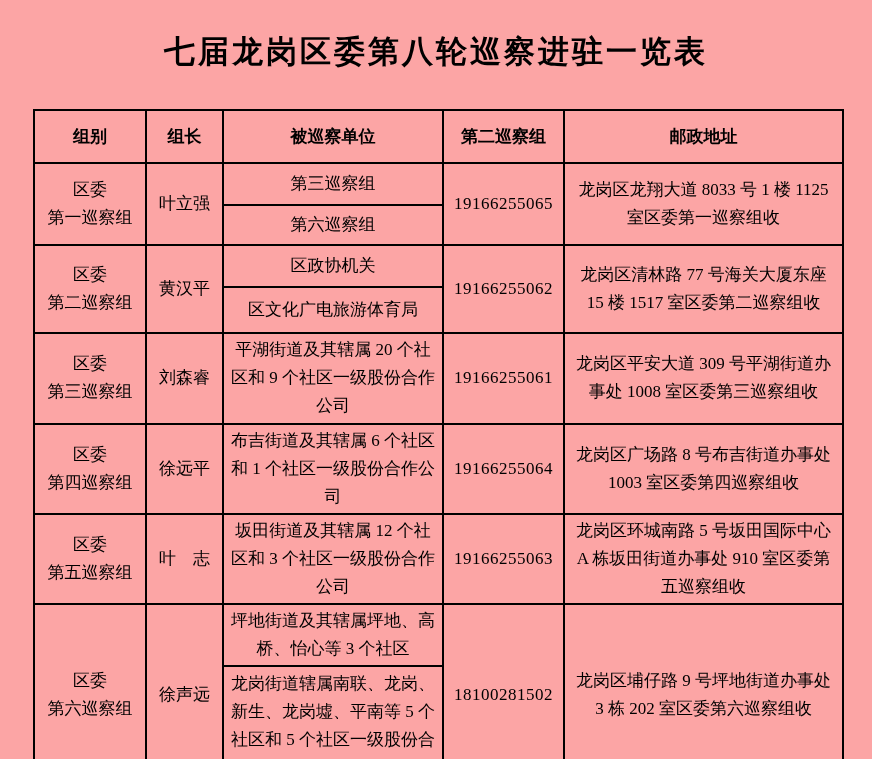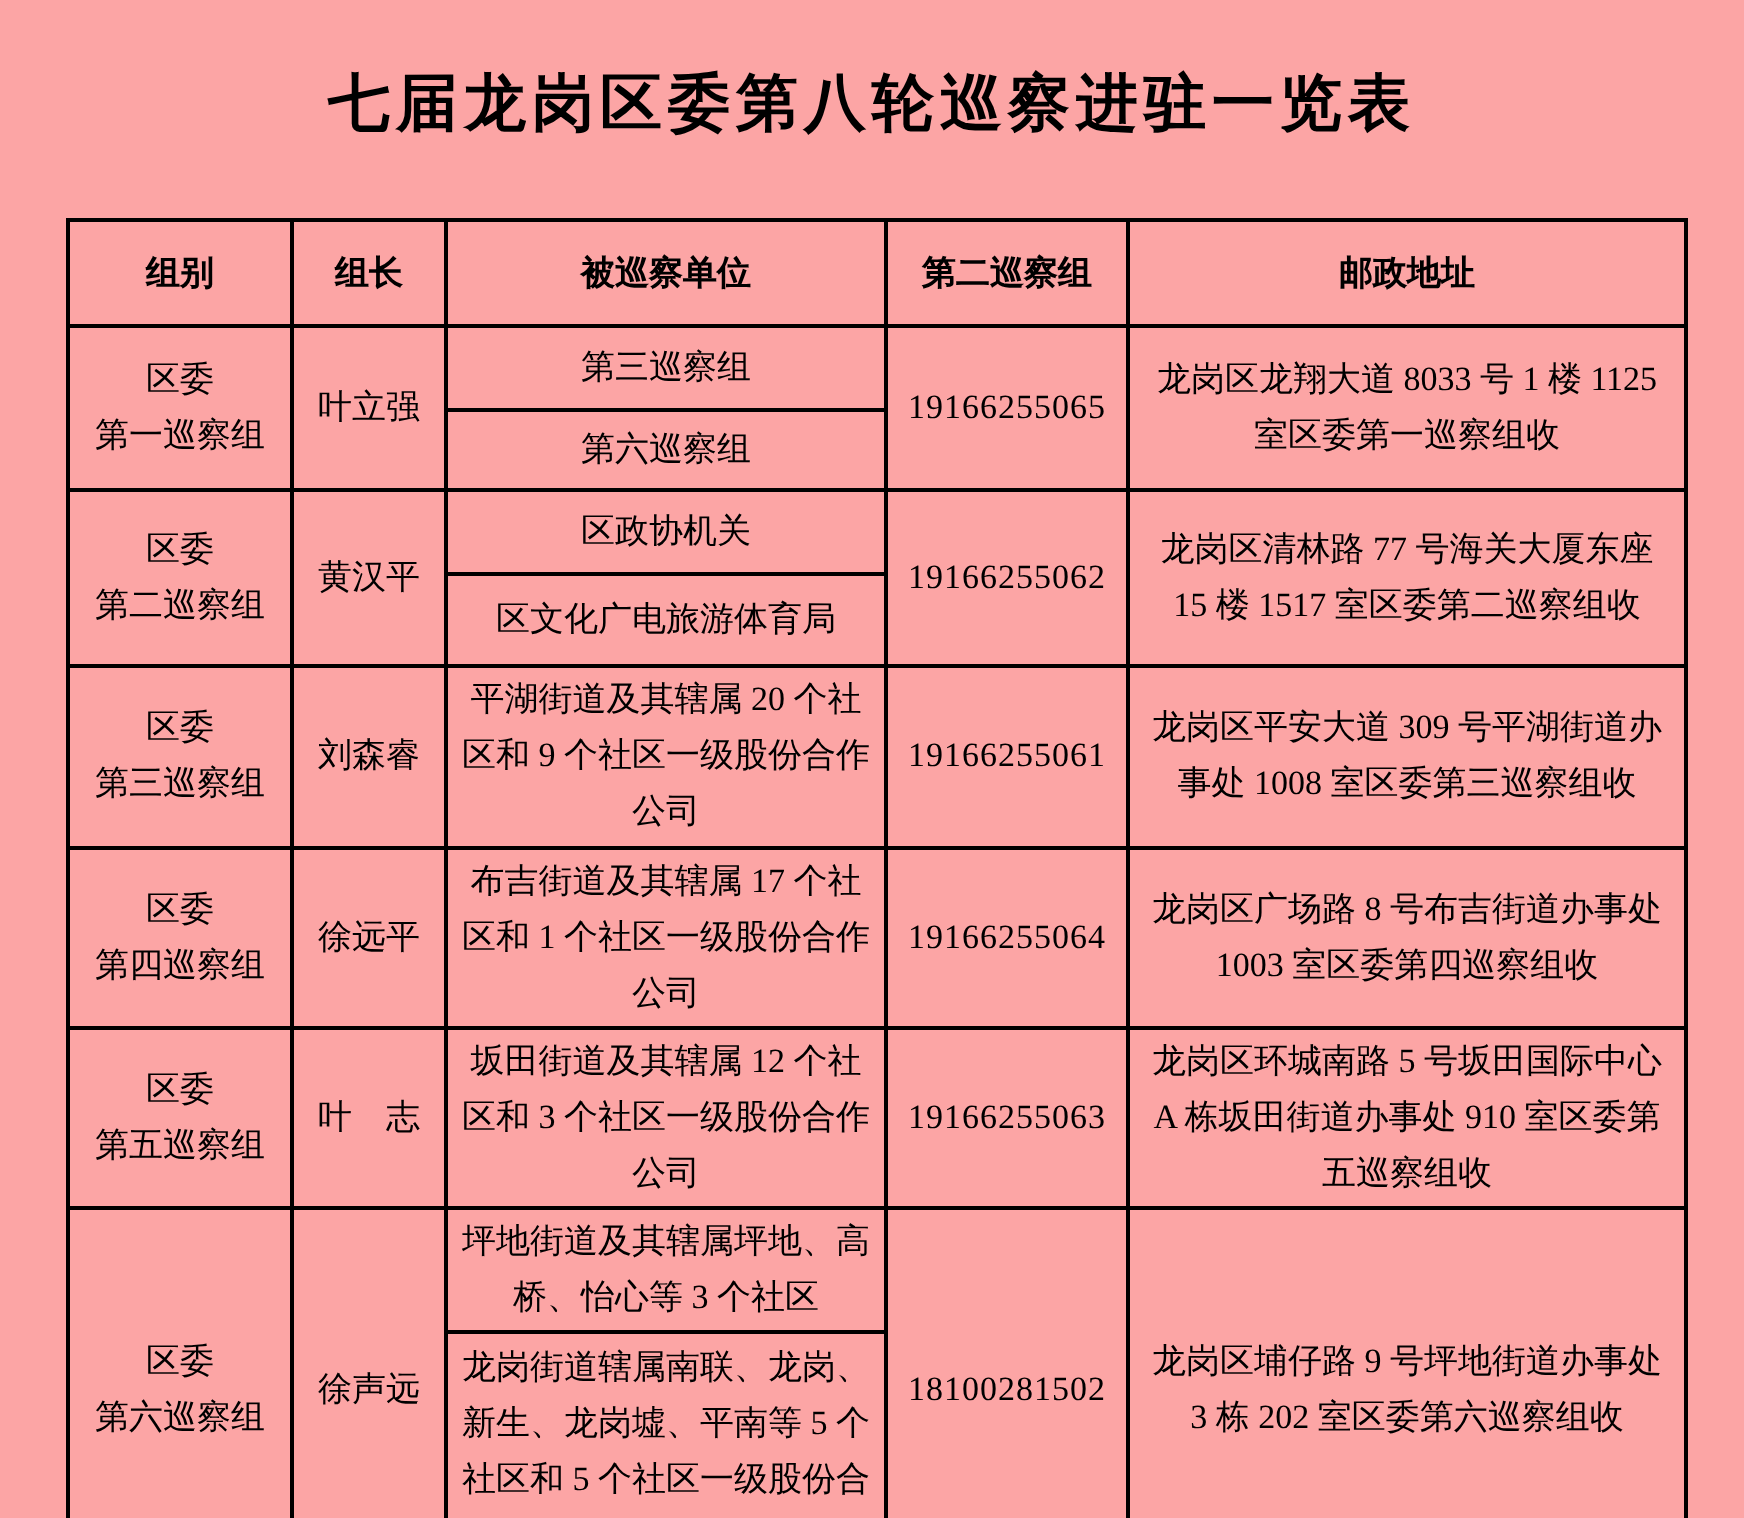--- a/index.html
+++ b/index.html
@@ -125,21 +125,21 @@
         <td>刘森睿</td>
         <td>平湖街道及其辖属 20 个社区和 9 个社区一级股份合作公司</td>
         <td class="phone-cell">19166255061</td>
         <td class="addr-cell">龙岗区平安大道 309 号平湖街道办事处 1008 室区委第三巡察组收</td>
       </tr>
 
       <tr class="h-r4">
         <td class="group-cell">区委
 第四巡察组</td>
         <td>徐远平</td>
-        <td>布吉街道及其辖属 17 个社区和 1 个社区一级股份合作公司</td>
+        <td>布吉街道及其辖属 6 个社区和 1 个社区一级股份合作公司</td>
         <td class="phone-cell">19166255064</td>
         <td class="addr-cell">龙岗区广场路 8 号布吉街道办事处 1003 室区委第四巡察组收</td>
       </tr>
 
       <tr class="h-r5">
         <td class="group-cell">区委
 第五巡察组</td>
         <td>叶　志</td>
         <td>坂田街道及其辖属 12 个社区和 3 个社区一级股份合作公司</td>
         <td class="phone-cell">19166255063</td>

